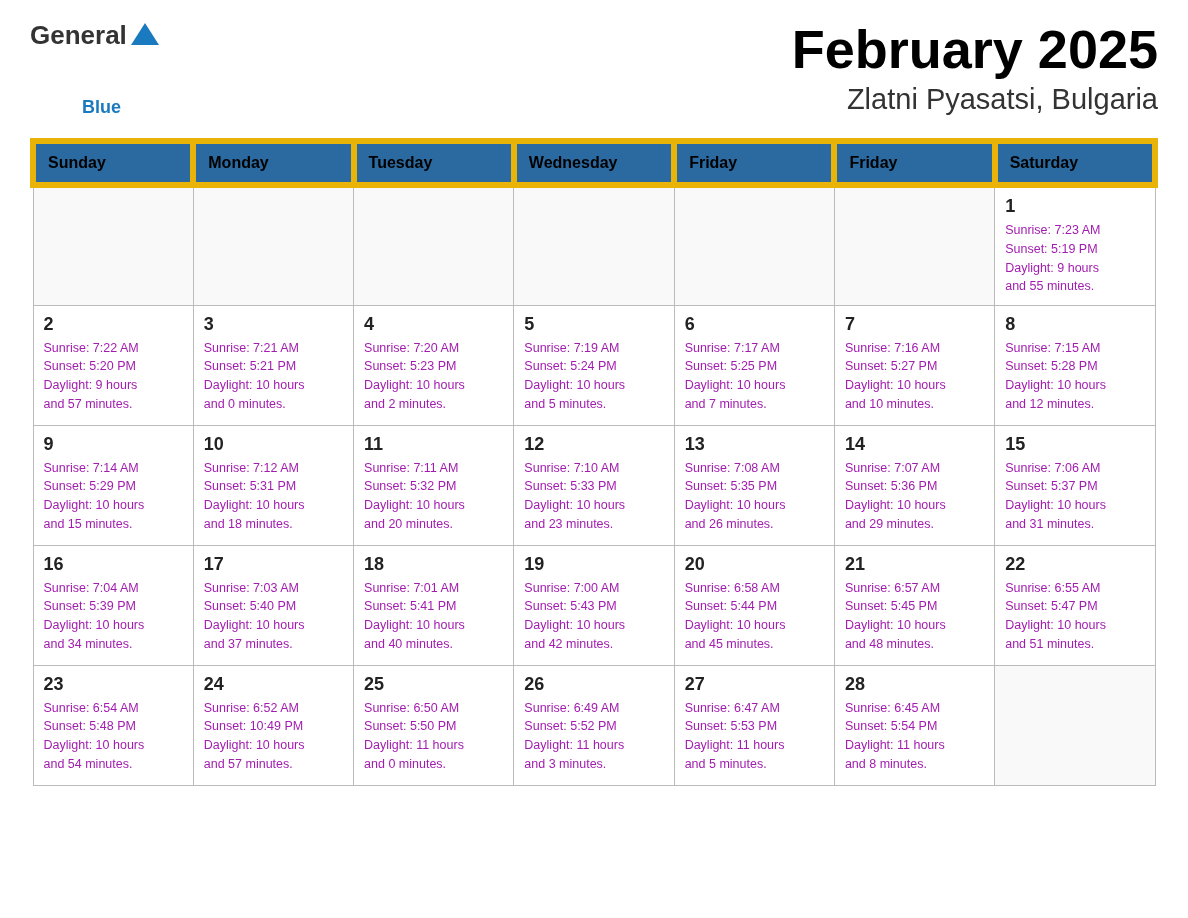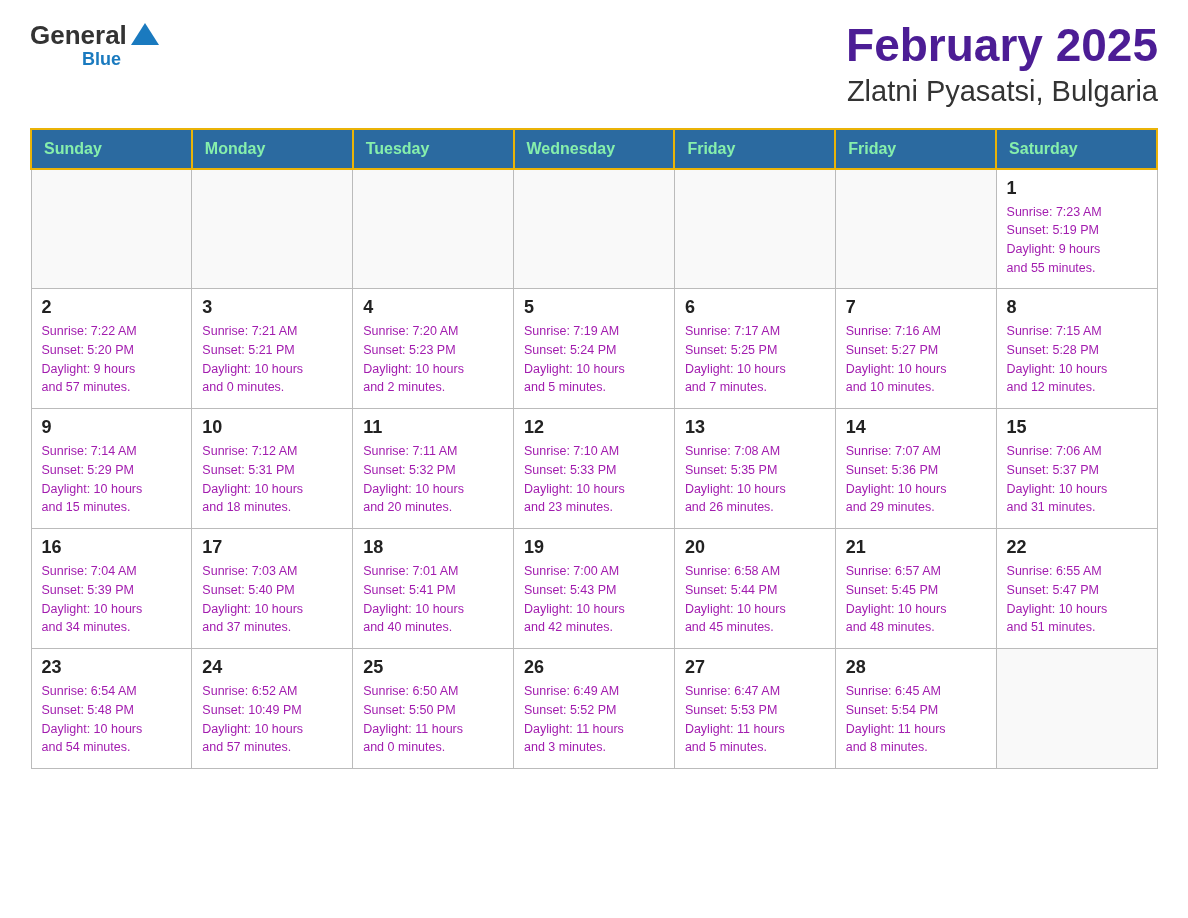--- a/index.html
+++ b/index.html
@@ -39,52 +39,53 @@
       display: block;
       font-size: 18px;
       font-weight: bold;
       color: #1a7abf;
       margin-left: 52px;
       margin-top: -2px;
     }
     .logo-wrapper {
       display: flex;
       flex-direction: column;
+      gap: 48px;
     }
     .logo-row1 {
       display: flex;
       align-items: center;
     }
     .title-block {
       text-align: right;
     }
     .title-block h1 {
-      font-size: 46px;
-      font-weight: bold;
-      color: #4c1d95;
+      font-size: 54px;
+      font-weight: bold;
+      color: #000000;
       line-height: 1.1;
     }
     .title-block h2 {
       font-size: 29px;
       font-weight: normal;
       color: #333;
       margin-top: 4px;
     }
     .calendar {
       width: 100%;
       border-collapse: collapse;
     }
     .calendar thead tr th {
       background: #2b6aa0;
-      color: #86efac;
+      color: #000000;
       font-size: 16px;
       font-weight: bold;
       padding: 10px 12px;
       text-align: left;
-      border: 2px solid #eab308;
+      border: 6px solid #eab308;
     }
     .calendar tbody tr td {
       vertical-align: top;
       border: 1px solid #bbb;
       padding: 8px 10px;
       width: 14.28%;
       min-height: 120px;
       height: 120px;
       background: #fff;
       font-size: 13px;

